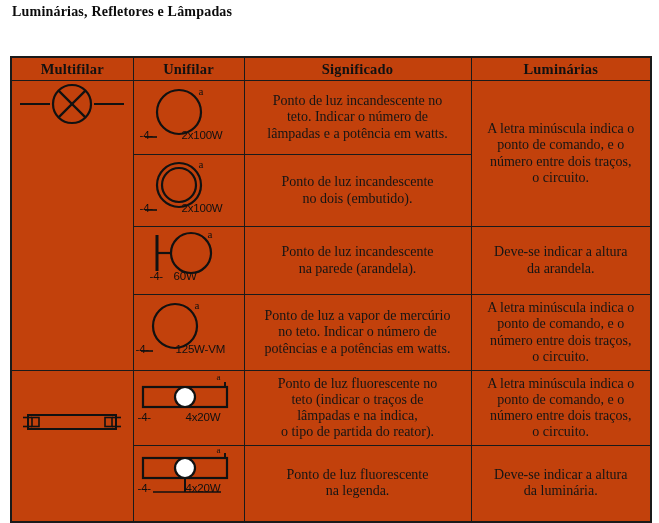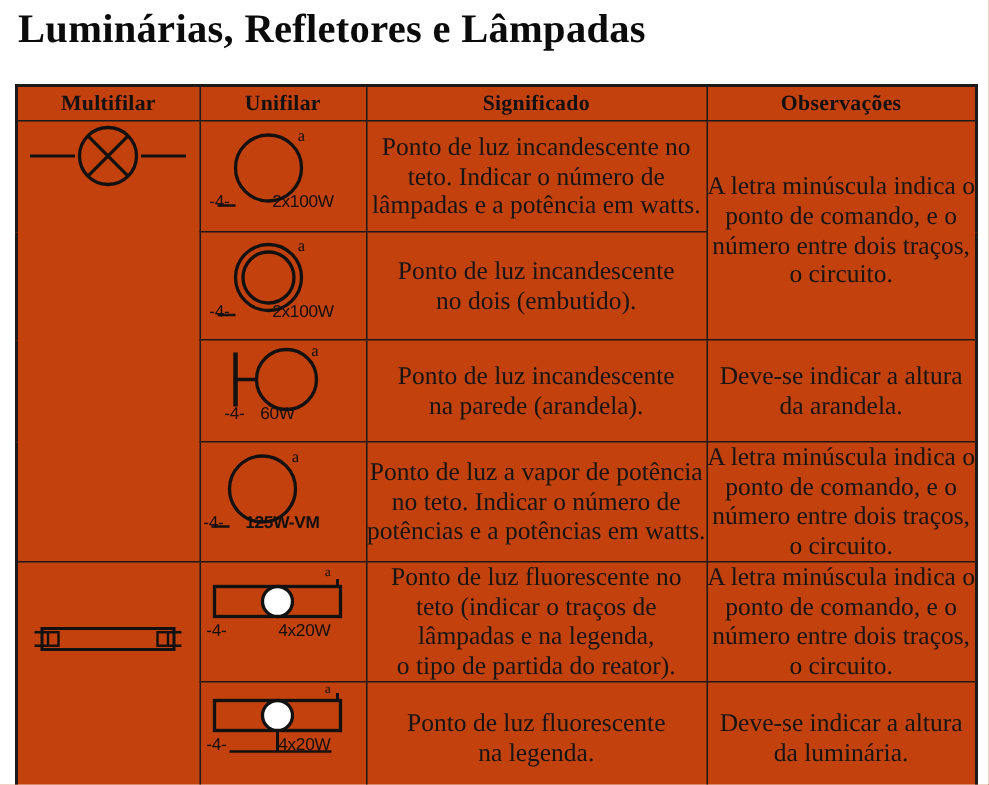--- a/index.html
+++ b/index.html
@@ -15,21 +15,21 @@
     overflow: hidden;
     position: relative;
   }
 
   #page-title {
     position: absolute;
     left: 12px;
     top: 4px;
     font-family: "Liberation Serif", serif;
     font-weight: bold;
-    font-size: 27px;
+    font-size: 14px;
     letter-spacing: 0.2px;
     color: #0b0b0b;
     white-space: nowrap;
   }
 
   #symbol-table {
     position: absolute;
     left: 10px;
     top: 56px;
     width: 640px;
@@ -55,21 +55,21 @@
   thead th {
     height: 22px;
     font-weight: bold;
     font-size: 14.5px;
     font-family: "Liberation Serif", serif;
     border-bottom: 2px solid #1a1a1a;
     letter-spacing: 0.2px;
   }
 
   .txt {
-    font-size: 17px;
+    font-size: 14px;
     line-height: 1.16;
     padding: 3px 6px;
     font-family: "Liberation Serif", serif;
     color: #151515;
     margin-left: 32px;
   }
   .txt .ln { display: block; white-space: nowrap; }
 
   
   .r1 { height: 74px; }
@@ -115,21 +115,21 @@
     <col class="c-multifilar">
     <col class="c-unifilar">
     <col class="c-signif">
     <col class="c-obs">
   </colgroup>
   <thead>
     <tr>
       <th>Multifilar</th>
       <th>Unifilar</th>
       <th>Significado</th>
-      <th>Observações</th>
+      <th>Luminárias</th>
     </tr>
   </thead>
   <tbody>
 
     <tr class="r1">
       <td rowspan="4">
         <span class="sym-wrap">
           <svg width="120" height="46" viewBox="0 0 120 46">
             <line x1="8" y1="23" x2="38" y2="23" stroke="#111" stroke-width="2"></line>
             <line x1="82" y1="23" x2="112" y2="23" stroke="#111" stroke-width="2"></line>
@@ -207,25 +207,25 @@
 
     <tr class="r4">
       <td>
         <span class="sym-wrap">
           <svg width="108" height="70" viewBox="0 0 108 70">
             <circle cx="40" cy="31" r="22" fill="none" stroke="#111" stroke-width="2.2"></circle>
             <line x1="6" y1="56" x2="18" y2="56" stroke="#111" stroke-width="1.6"></line>
           </svg>
           <span class="lbl-sup" style="left:61px; top:4px;">a</span>
           <span class="lbl" style="left:2px; top:48px;">-4-</span>
-          <span class="lbl" style="left:30px; top:48px;font-weight:bold;">125W-VM</span>
-        </span>
-      </td>
-      <td class="txt">
-        <span class="ln">Ponto de luz a vapor de potência</span>
+          <span class="lbl" style="left:42px; top:48px;">125W-VM</span>
+        </span>
+      </td>
+      <td class="txt">
+        <span class="ln">Ponto de luz a vapor de mercúrio</span>
         <span class="ln">no teto. Indicar o número de</span>
         <span class="ln">potências e a potências em watts.</span>
       </td>
       <td class="txt">
         <span class="ln">A letra minúscula indica o</span>
         <span class="ln">ponto de comando, e o</span>
         <span class="ln">número entre dois traços,</span>
         <span class="ln">o circuito.</span>
       </td>
     </tr>
@@ -252,21 +252,21 @@
             <line x1="90" y1="11" x2="90" y2="17" stroke="#111" stroke-width="2"></line>
           </svg>
           <span class="lbl-sup lbl-small" style="left:83px; top:1px;">a</span>
           <span class="lbl" style="left:4px; top:40px;">-4-</span>
           <span class="lbl" style="left:52px; top:40px;">4x20W</span>
         </span>
       </td>
       <td class="txt">
         <span class="ln">Ponto de luz fluorescente no</span>
         <span class="ln">teto (indicar o traços de</span>
-        <span class="ln">lâmpadas e na legenda,</span>
+        <span class="ln">lâmpadas e na indica,</span>
         <span class="ln">o tipo de partida do reator).</span>
       </td>
       <td class="txt">
         <span class="ln">A letra minúscula indica o</span>
         <span class="ln">ponto de comando, e o</span>
         <span class="ln">número entre dois traços,</span>
         <span class="ln">o circuito.</span>
       </td>
     </tr>
 

